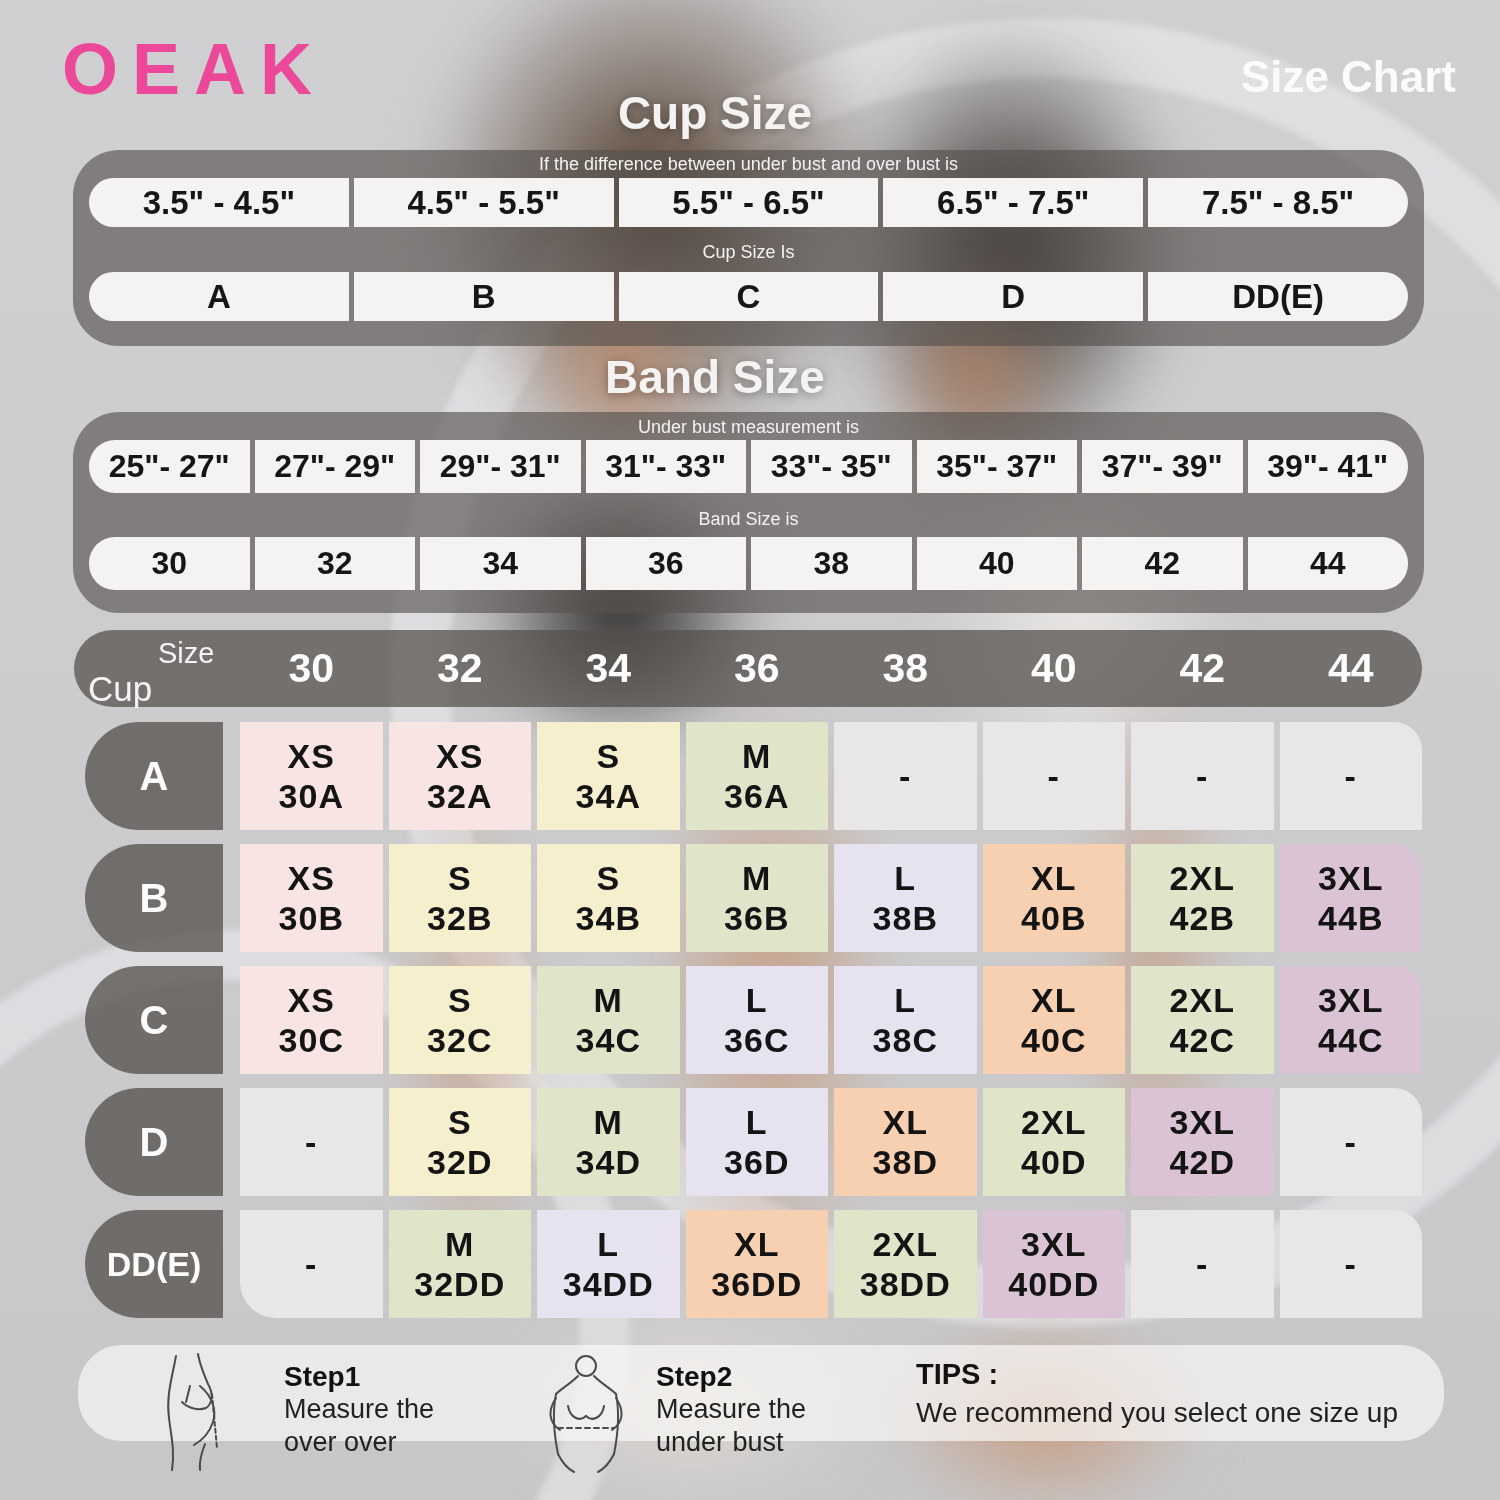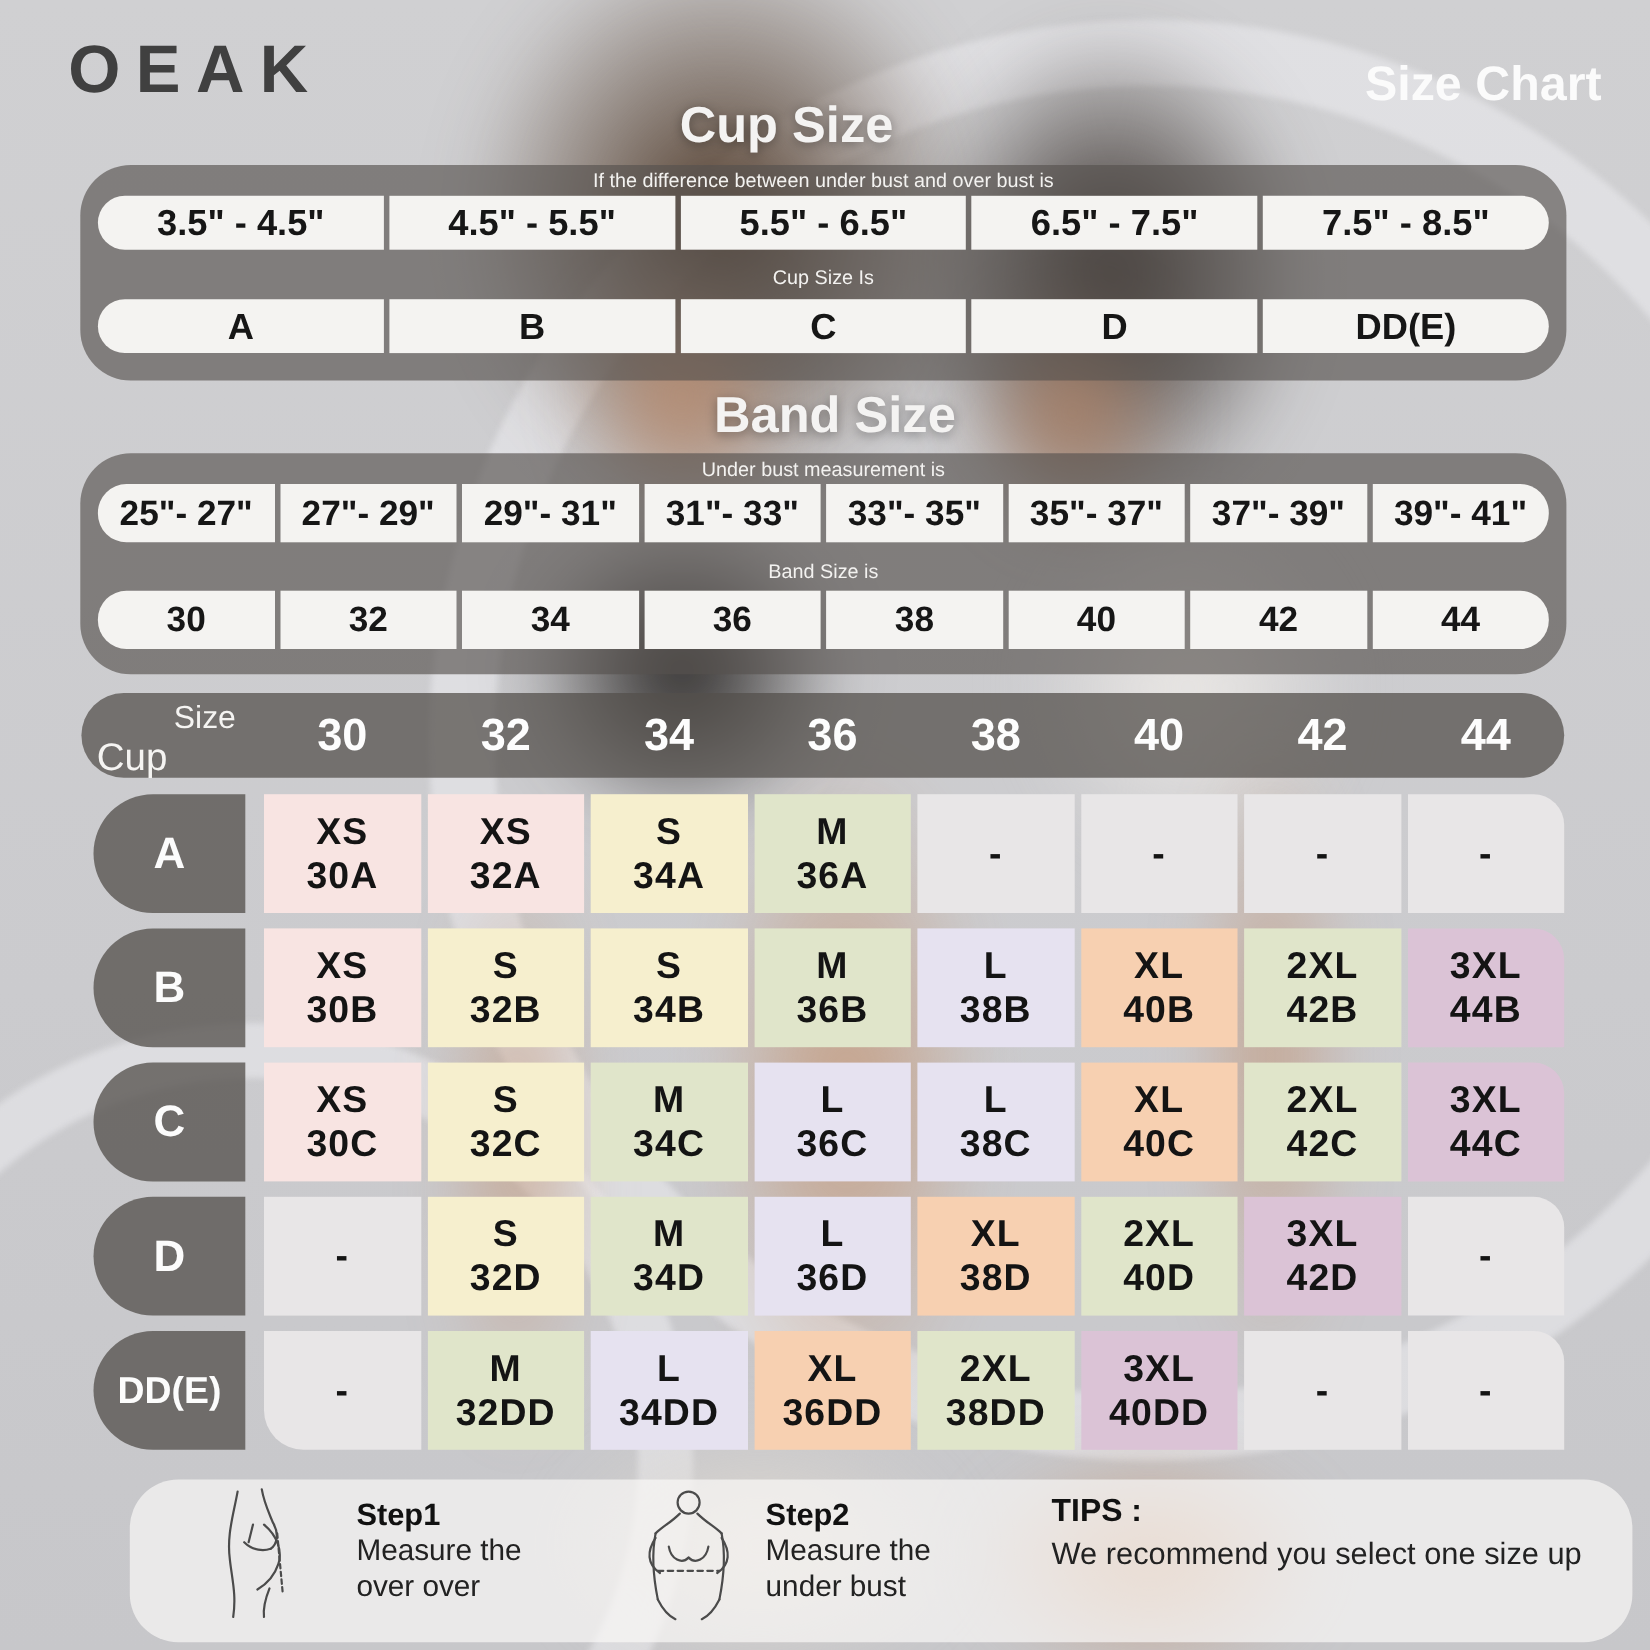--- a/index.html
+++ b/index.html
@@ -5,28 +5,28 @@
   html,body{margin:0;padding:0;width:1500px;height:1500px;overflow:hidden;}
   body{position:relative;font-family:"Liberation Sans",sans-serif;
        background:linear-gradient(180deg,#d0d0d2 0%,#cbcbce 60%,#c7c7ca 100%);}
 
   
   #bg{position:absolute;inset:0;overflow:hidden;}
   .ring{position:absolute;border-radius:50%;border:60px solid rgba(236,236,240,0.55);filter:blur(3px);}
   .blob{position:absolute;border-radius:50%;filter:blur(28px);}
 
   
-  #brand{position:absolute;left:62px;top:28px;font-size:61px;font-weight:600;
-         letter-spacing:14px;color:#404040;}
+  #brand{position:absolute;left:62px;top:28px;font-size:72px;font-weight:600;
+         letter-spacing:14px;color:#ec4899;}
   #page-title{position:absolute;right:44px;top:52px;font-size:44px;font-weight:600;color:#fbfbfb;}
 
   .big-title{position:absolute;left:0;width:1430px;text-align:center;font-size:46px;
              font-weight:700;color:#f4f3f2;text-shadow:0 2px 10px rgba(0,0,0,0.35);}
   #cup-title{top:86px;}
-  #band-title{top:350px;padding-left:44px;}
+  #band-title{top:350px;}
 
   
   .panel{position:absolute;left:73px;width:1351px;border-radius:46px;
          background:rgba(86,82,78,0.65);}
   #cup-panel{top:150px;height:196px;}
   #band-panel{top:412px;height:201px;}
   .panel-cap{position:absolute;left:0;right:0;text-align:center;color:#f3f2f0;
              font-size:18px;font-weight:400;}
   .prow{position:absolute;left:16px;right:16px;display:grid;grid-auto-flow:column;
         grid-auto-columns:1fr;gap:5px;}
@@ -54,22 +54,22 @@
           color:#fcfcfc;display:flex;align-items:center;justify-content:center;
           font-size:40px;font-weight:700;}
   .rlabel.small{font-size:34px;}
   .cell{display:flex;flex-direction:column;align-items:center;justify-content:center;
         color:#141414;font-size:34px;font-weight:600;line-height:40px;letter-spacing:1px;}
   .cell.last{border-top-right-radius:28px;}
   .cell.bl{border-bottom-left-radius:36px;}
   .cell .dash{font-size:34px;font-weight:700;}
 
   
-  #guide{position:absolute;left:78px;top:1345px;width:1366px;height:148px;border-radius:44px;
-         background:rgba(250,249,247,0.68);margin-left:40px;}
+  #guide{position:absolute;left:78px;top:1345px;width:1366px;height:96px;border-radius:44px;
+         background:rgba(250,249,247,0.68);}
   .fig{position:absolute;top:7px;}
   #fig1{left:64px;} #fig2{left:462px;top:9px;}
   .step{position:absolute;top:16px;}
   #step1{left:206px;} #step2{left:578px;} #tips{left:838px;top:13px;}
   .step-title{font-size:28px;font-weight:700;color:#111;}
   .step-line{font-size:27px;color:#222;line-height:33px;}
   .step .step-line:first-of-type{margin-top:10px;}
   #tips .step-title{font-size:29px;}
   #tips .step-line{font-size:28px;line-height:39px;margin-top:2px;}
   #tips .step-line:first-of-type{margin-top:9px;}

